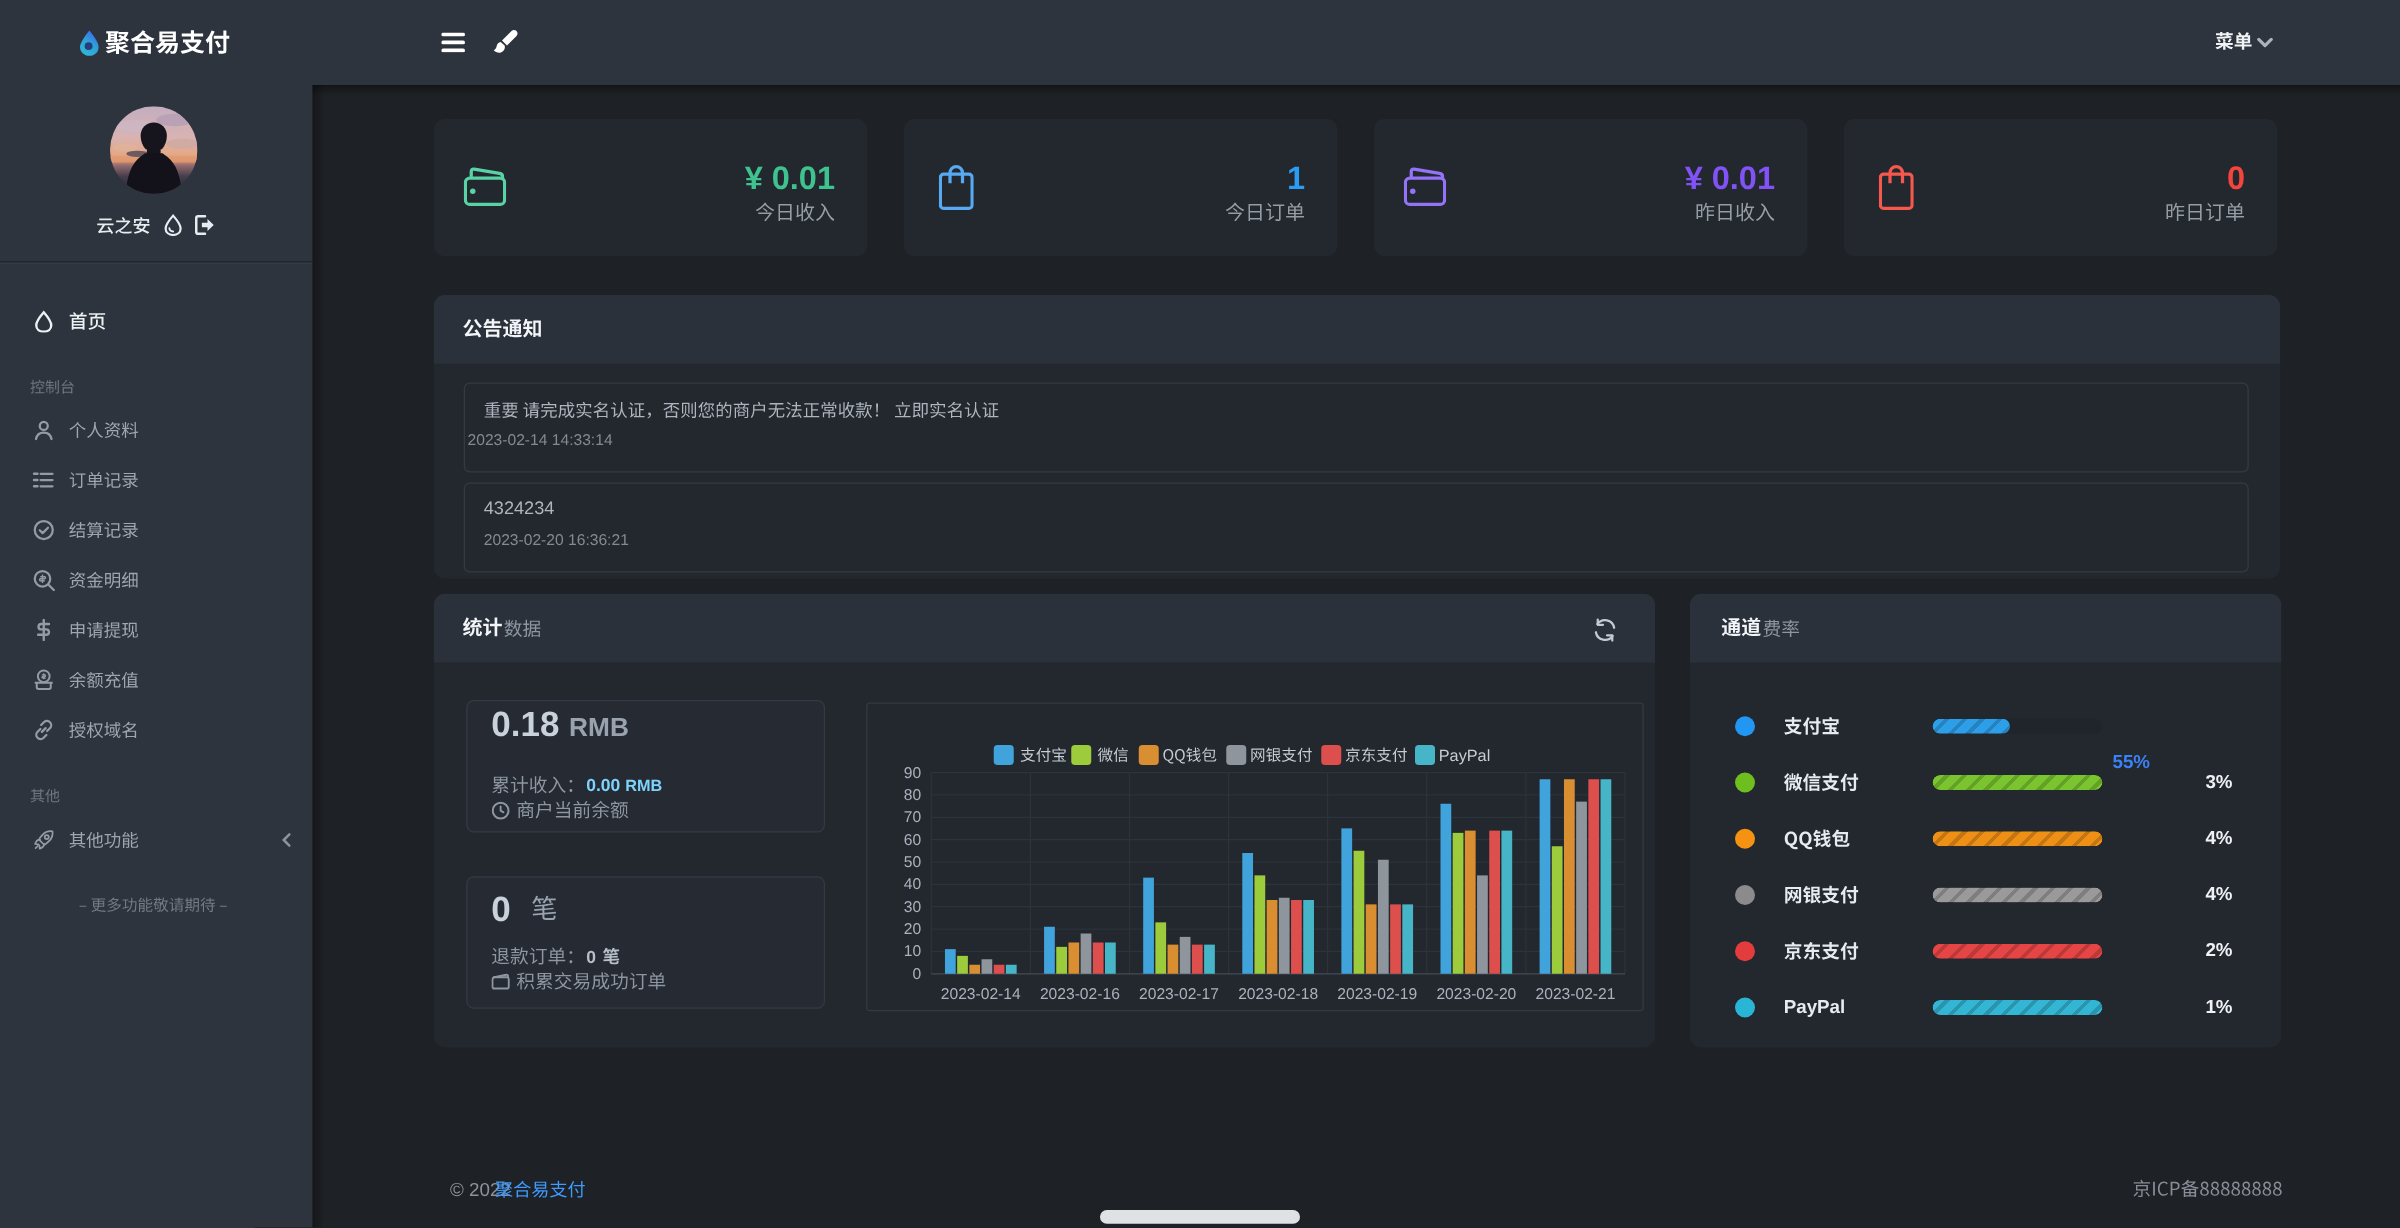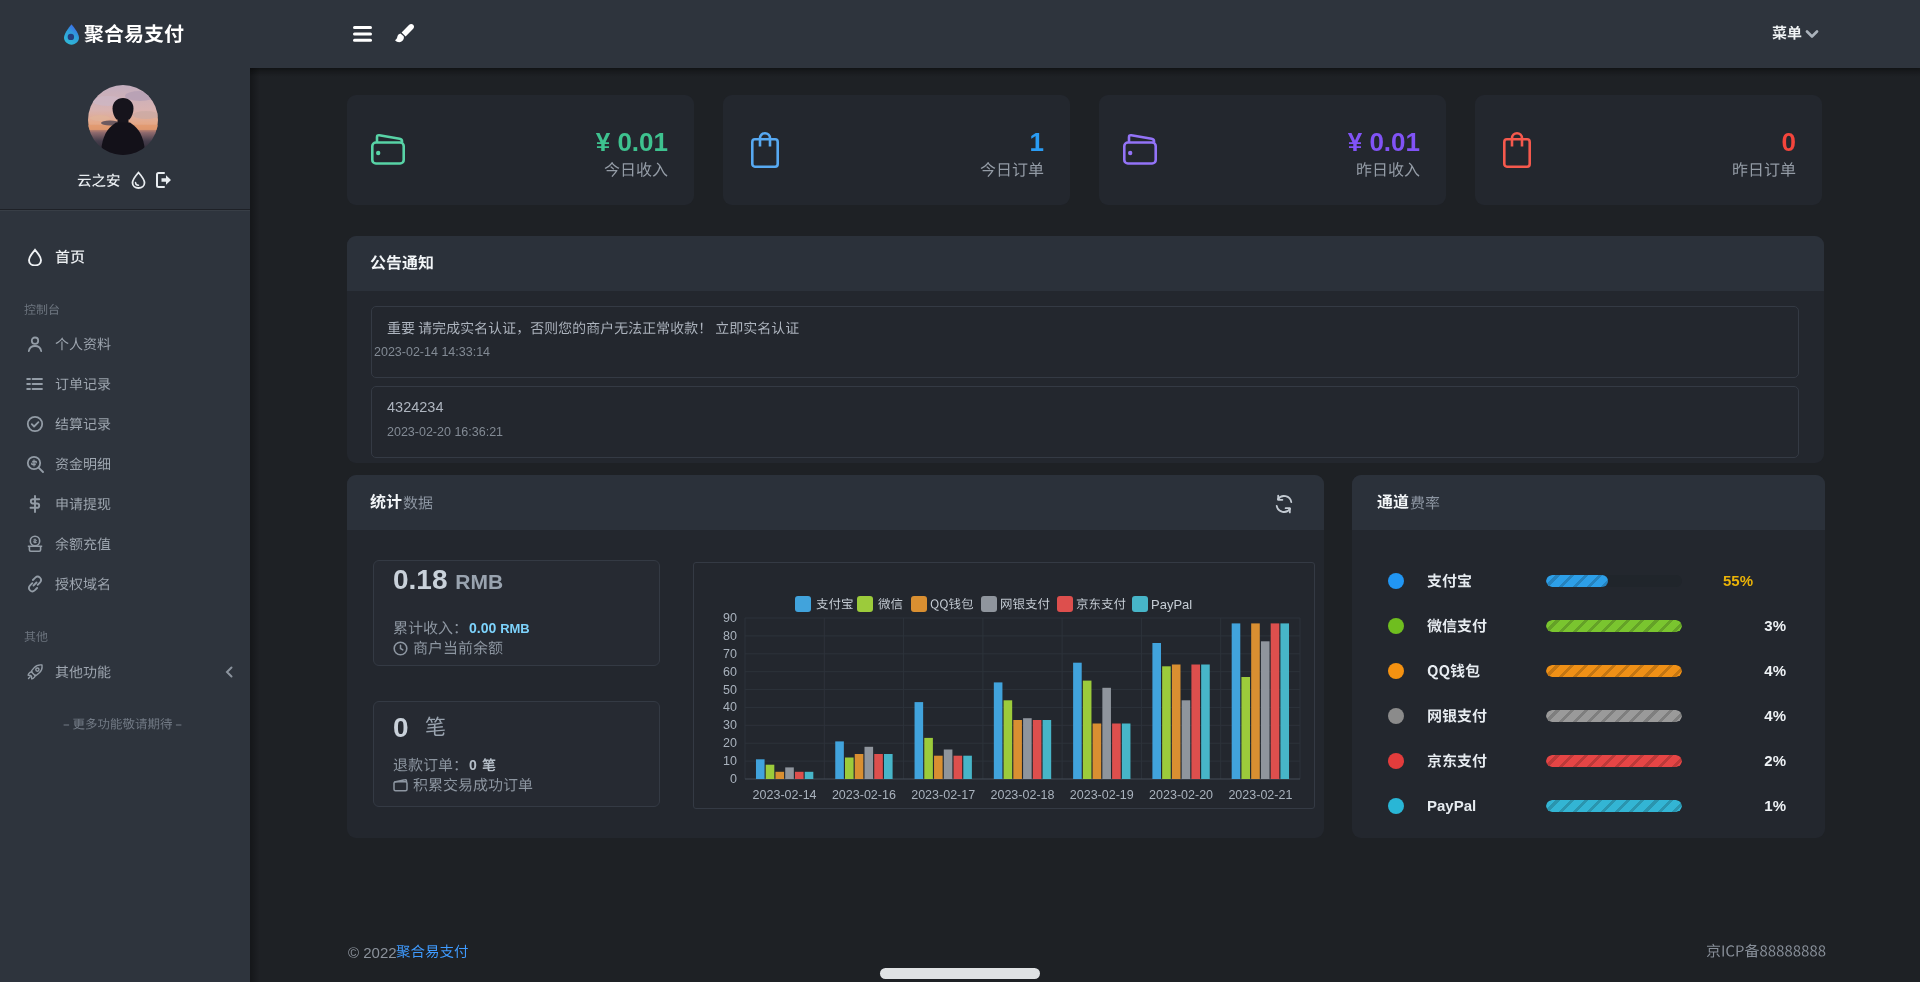--- a/index.html
+++ b/index.html
@@ -364,21 +364,21 @@
 <svg style="position:absolute;left:1410.0px;top:491.2px" width="31" height="23" viewBox="0 0 31 23">
     <path fill="#8d96a2" d="M7.1 13.9C6.6 16.1 5.4 17.2 0.6 17.7C0.8 17.9 1.1 18.3 1.1 18.6C6.1 18 7.7 16.7 8.2 13.9ZM7.8 16.5C9.7 17.1 12.3 18 13.5 18.6L14.2 17.7C12.8 17.1 10.3 16.2 8.4 15.8ZM5.3 8.5C5.3 8.8 5.2 9.2 5 9.6H2.9L3.1 8.5ZM6.3 8.5H8.8V9.6H6.2C6.3 9.2 6.3 8.8 6.3 8.5ZM2.2 7.7C2.1 8.5 1.9 9.6 1.8 10.4H4.5C3.8 11.1 2.7 11.6 0.9 12.1C1.1 12.3 1.3 12.7 1.4 12.9C1.9 12.8 2.4 12.7 2.8 12.6V16.5H3.9V13.3H11.2V16.4H12.3V12.3H3.3C4.6 11.8 5.4 11.1 5.8 10.4H8.8V12H9.8V10.4H12.9C12.8 10.8 12.7 11 12.7 11.1C12.6 11.2 12.5 11.2 12.3 11.2C12.2 11.2 11.7 11.2 11.3 11.1C11.4 11.4 11.5 11.7 11.5 11.9C12 12 12.5 12 12.8 11.9C13.1 11.9 13.3 11.8 13.5 11.7C13.8 11.4 13.9 10.9 14 10C14 9.8 14 9.6 14 9.6H9.8V8.5H13.1V5.8H9.8V4.8H8.8V5.8H6.4V4.8H5.3V5.8H1.6V6.6H5.3V7.6L2.6 7.7ZM6.4 6.6H8.8V7.6H6.4ZM9.8 6.6H12.1V7.6H9.8Z M27.4 7.8C26.9 8.4 26 9.2 25.3 9.7L26.1 10.2C26.8 9.8 27.7 9 28.4 8.3ZM15.8 12.3 16.4 13.2C17.4 12.8 18.6 12.1 19.8 11.5L19.6 10.6C18.2 11.3 16.8 12 15.8 12.3ZM16.3 8.4C17.1 8.9 18.1 9.7 18.5 10.2L19.4 9.5C18.8 9 17.9 8.3 17 7.8ZM25.2 11.3C26.2 11.9 27.5 12.8 28.1 13.4L28.9 12.7C28.3 12.1 27 11.2 25.9 10.7ZM15.8 14.4V15.4H21.9V18.6H23.1V15.4H29.2V14.4H23.1V13.1H21.9V14.4ZM21.5 5C21.8 5.3 22 5.8 22.2 6.1H16.1V7.2H21.6C21.1 7.9 20.6 8.5 20.4 8.7C20.2 9 20 9.1 19.8 9.2C19.9 9.4 20 9.9 20.1 10.2C20.3 10.1 20.6 10 22.4 9.9C21.6 10.6 21 11.2 20.7 11.4C20.2 11.8 19.8 12.1 19.5 12.2C19.6 12.4 19.7 12.9 19.8 13.1C20.1 13 20.6 12.9 24.5 12.5C24.7 12.8 24.9 13.1 25 13.3L25.9 12.9C25.5 12.3 24.8 11.2 24.1 10.4L23.3 10.8C23.5 11 23.8 11.4 24 11.7L21.3 11.9C22.7 10.9 24 9.6 25.2 8.2L24.3 7.6C24 8.1 23.6 8.5 23.2 8.9L21.3 9C21.8 8.5 22.3 7.8 22.7 7.2H29.1V6.1H23.5C23.3 5.7 23 5.1 22.6 4.7Z"></path>
   </svg>
 <div style="position:absolute;left:1388px;top:573px;width:16px;height:16px;border-radius:50%;background:#2196f3"></div>
 <svg style="position:absolute;left:1427.0px;top:569.1px" width="46" height="23" viewBox="0 0 46 23">
     <path fill="#e6ebf0" d="M6.5 4.6V6.6H1V8.4H6.5V10.2H1.8V11.9H3.8L2.9 12.2C3.7 13.6 4.6 14.7 5.8 15.7C4.2 16.3 2.3 16.8 0.3 17C0.7 17.4 1.1 18.3 1.3 18.8C3.6 18.4 5.7 17.8 7.5 16.8C9.1 17.7 11.1 18.3 13.4 18.6C13.6 18.1 14.1 17.3 14.5 16.9C12.6 16.6 10.8 16.2 9.4 15.6C10.9 14.4 12.2 12.9 12.9 10.8L11.7 10.1L11.3 10.2H8.4V8.4H13.9V6.6H8.4V4.6ZM4.8 11.9H10.3C9.6 13.1 8.7 14 7.6 14.7C6.4 14 5.5 13 4.8 11.9Z M20.9 11.5C21.6 12.7 22.5 14.2 22.9 15.2L24.6 14.3C24.1 13.4 23.2 11.9 22.5 10.8ZM26 4.8V7.9H20.3V9.7H26V16.6C26 16.9 25.9 17 25.5 17C25.1 17 23.8 17 22.6 17C22.9 17.4 23.2 18.3 23.3 18.8C25 18.8 26.1 18.7 26.9 18.5C27.6 18.2 27.9 17.7 27.9 16.6V9.7H29.5V7.9H27.9V4.8ZM19 4.7C18.2 6.9 16.8 9.1 15.4 10.5C15.7 10.9 16.2 11.9 16.4 12.4C16.8 12 17.2 11.6 17.5 11.1V18.7H19.3V8.4C19.9 7.3 20.4 6.3 20.8 5.3Z M36.2 4.9 36.7 6.3H31.1V9.9H32.4V11.1H36.5V12.7H32.9V14.4H36.5V16.6H31.1V18.3H43.9V16.6H41.7L42.5 16.1C42.1 15.6 41.3 14.9 40.7 14.4H42.2V12.7H38.4V11.1H42.6V9.9H43.9V6.3H38.8C38.6 5.8 38.3 5.1 38 4.5ZM39.1 15C39.6 15.5 40.3 16.1 40.8 16.6H38.4V14.4H40ZM32.9 9.4V8H42V9.4Z"></path>
   </svg>
 <div style="position:absolute;left:1546px;top:575px;width:136px;height:12px;border-radius:6px;background:#20252b;overflow:hidden">
     <div style="position:absolute;left:0;top:0;width:62px;height:12px;border-radius:6px;background:repeating-linear-gradient(135deg,#2d9fe8 0 7px,rgba(0,0,0,.18) 7px 10px),#2d9fe8"></div>
   </div>
-<div style="position:absolute;left:1690px;top:572px;width:96px;text-align:center;font:700 15px 'Liberation Sans',sans-serif;color:#eab308">55%</div>
+<div style="position:absolute;left:1690px;top:601px;width:96px;text-align:left;font:700 15px 'Liberation Sans',sans-serif;color:#3b82f6">55%</div>
 <div style="position:absolute;left:1388px;top:618px;width:16px;height:16px;border-radius:50%;background:#6fbe1f"></div>
 <svg style="position:absolute;left:1427.0px;top:614.1px" width="61" height="23" viewBox="0 0 61 23">
     <path fill="#e6ebf0" d="M2.8 4.6C2.3 5.6 1.2 6.8 0.3 7.5C0.6 7.8 1 8.5 1.2 8.9C2.3 8 3.6 6.6 4.4 5.2ZM4.9 12.5V14.2C4.9 15.2 4.8 16.5 3.9 17.4C4.2 17.7 4.8 18.3 5 18.6C6.1 17.4 6.4 15.6 6.4 14.3V13.9H7.5V15C7.5 15.6 7.3 15.9 7.1 16C7.3 16.4 7.6 17.1 7.7 17.5C7.9 17.2 8.3 16.8 10.3 15.6C10.2 15.3 10 14.7 9.9 14.3L8.9 14.9V12.5ZM11.3 9.1H12.5C12.3 10.5 12.2 11.7 11.8 12.7C11.5 11.7 11.4 10.7 11.2 9.6ZM4.3 10.5V12H9.3V11.5C9.6 11.8 9.8 12.1 9.9 12.3L10.3 11.8C10.5 12.8 10.7 13.9 11 14.8C10.4 15.9 9.6 16.8 8.5 17.5C8.8 17.8 9.3 18.5 9.5 18.8C10.4 18.2 11.2 17.4 11.8 16.5C12.3 17.4 12.9 18.1 13.6 18.7C13.9 18.2 14.4 17.6 14.8 17.2C13.9 16.7 13.2 15.9 12.7 14.9C13.4 13.3 13.8 11.4 14 9.1H14.5V7.6H11.7C11.9 6.7 12.1 5.8 12.2 4.9L10.6 4.7C10.3 6.9 9.9 9 9.1 10.5ZM3 7.8C2.3 9.3 1.2 10.8 0.2 11.8C0.5 12.2 1 13.1 1.1 13.5C1.4 13.2 1.7 12.9 2 12.5V18.8H3.6V10.1C3.9 9.6 4.2 9.1 4.5 8.6V9.7H9.4V5.9H8.2V8.3H7.6V4.6H6.3V8.3H5.6V5.9H4.5V8.3Z M20.7 9.3V10.7H28.3V9.3ZM20.7 11.4V12.8H28.3V11.4ZM20.5 13.7V18.7H22.1V18.3H26.9V18.7H28.5V13.7ZM22.1 16.8V15.1H26.9V16.8ZM23.1 5.2C23.4 5.7 23.8 6.5 24 7H19.7V8.5H29.4V7H24.8L25.7 6.6C25.5 6.1 25 5.2 24.6 4.6ZM18.5 4.7C17.8 6.8 16.6 9 15.4 10.3C15.6 10.8 16.1 11.7 16.3 12.1C16.6 11.7 17 11.2 17.4 10.7V18.8H19V7.8C19.4 7 19.8 6.1 20.1 5.2Z M36.5 4.6V6.6H31V8.4H36.5V10.2H31.8V11.9H33.8L32.9 12.2C33.7 13.6 34.6 14.7 35.8 15.7C34.2 16.3 32.3 16.8 30.3 17C30.7 17.4 31.1 18.3 31.3 18.8C33.6 18.4 35.7 17.8 37.5 16.8C39.1 17.7 41.1 18.3 43.4 18.6C43.6 18.1 44.1 17.3 44.5 16.9C42.6 16.6 40.8 16.2 39.4 15.6C40.9 14.4 42.1 12.9 42.9 10.8L41.7 10.1L41.3 10.2H38.4V8.4H43.9V6.6H38.4V4.6ZM34.8 11.9H40.3C39.6 13.1 38.7 14 37.6 14.7C36.4 14 35.5 13 34.8 11.9Z M50.9 11.5C51.6 12.7 52.5 14.2 52.9 15.2L54.6 14.3C54.1 13.4 53.2 11.9 52.5 10.8ZM56 4.8V7.9H50.3V9.7H56V16.6C56 16.9 55.9 17 55.5 17C55.1 17 53.8 17 52.6 17C52.9 17.4 53.2 18.3 53.3 18.8C55 18.8 56.1 18.7 56.9 18.5C57.6 18.2 57.9 17.7 57.9 16.6V9.7H59.5V7.9H57.9V4.8ZM49 4.7C48.2 6.9 46.8 9.1 45.4 10.5C45.7 10.9 46.2 11.9 46.4 12.4C46.8 12 47.2 11.6 47.5 11.1V18.7H49.3V8.4C49.9 7.3 50.4 6.3 50.8 5.3Z"></path>
   </svg>
 <div style="position:absolute;left:1546px;top:620px;width:136px;height:12px;border-radius:6px;background:#20252b;overflow:hidden">
     <div style="position:absolute;left:0;top:0;width:136px;height:12px;border-radius:6px;background:repeating-linear-gradient(135deg,#7ac52f 0 7px,rgba(0,0,0,.18) 7px 10px),#7ac52f"></div>
   </div>
 <div style="position:absolute;left:1690px;top:617px;width:96px;text-align:right;font:700 15px 'Liberation Sans',sans-serif;color:#eef2f5">3%</div>
 <div style="position:absolute;left:1388px;top:663px;width:16px;height:16px;border-radius:50%;background:#f59211"></div>
 <svg style="position:absolute;left:1427.0px;top:659.1px" width="54" height="23" viewBox="0 0 54 23">
@@ -403,19 +403,19 @@
 <div style="position:absolute;left:1546px;top:755px;width:136px;height:12px;border-radius:6px;background:#20252b;overflow:hidden">
     <div style="position:absolute;left:0;top:0;width:136px;height:12px;border-radius:6px;background:repeating-linear-gradient(135deg,#e54545 0 7px,rgba(0,0,0,.18) 7px 10px),#e54545"></div>
   </div>
 <div style="position:absolute;left:1690px;top:752px;width:96px;text-align:right;font:700 15px 'Liberation Sans',sans-serif;color:#eef2f5">2%</div>
 <div style="position:absolute;left:1388px;top:798px;width:16px;height:16px;border-radius:50%;background:#29b6d6"></div>
 <div style="position:absolute;left:1427px;top:797px;font:700 15px 'Liberation Sans',sans-serif;color:#e6ebf0">PayPal</div>
 <div style="position:absolute;left:1546px;top:800px;width:136px;height:12px;border-radius:6px;background:#20252b;overflow:hidden">
     <div style="position:absolute;left:0;top:0;width:136px;height:12px;border-radius:6px;background:repeating-linear-gradient(135deg,#33b5d4 0 7px,rgba(0,0,0,.18) 7px 10px),#33b5d4"></div>
   </div>
 <div style="position:absolute;left:1690px;top:797px;width:96px;text-align:right;font:700 15px 'Liberation Sans',sans-serif;color:#eef2f5">1%</div>
-<div style="position:absolute;left:348px;top:943.5px;font:15px 'Liberation Sans',sans-serif;color:#8b929b">© 2022 </div>
+<div style="position:absolute;left:360px;top:943.5px;font:15px 'Liberation Sans',sans-serif;color:#8b929b">© 2022 </div>
 <svg style="position:absolute;left:396.0px;top:939.5px" width="74" height="22" viewBox="0 0 74 22">
     <path fill="#3f9bff" d="M5.7 13.2C4.3 13.6 2.4 14.1 0.6 14.4C0.9 14.5 1.3 14.9 1.5 15.1C3.1 14.8 5.1 14.2 6.6 13.7ZM11.6 11.1C9.1 11.5 4.8 11.9 1.6 11.9C1.8 12.1 2 12.6 2.2 12.8C3.5 12.8 5.1 12.7 6.7 12.5V15.3L5.9 14.8C4.6 15.6 2.4 16.3 0.5 16.7C0.8 16.9 1.2 17.3 1.4 17.5C3.1 17 5.2 16.3 6.7 15.5V18.1H7.8V14.5C9.2 15.9 11.3 16.9 13.5 17.4C13.6 17.1 13.9 16.7 14.1 16.5C12.5 16.2 11 15.7 9.7 14.9C10.8 14.4 12.2 13.8 13.2 13.2L12.3 12.6C11.5 13.1 10.1 13.9 9 14.4C8.5 14 8.1 13.6 7.8 13.2V12.4C9.5 12.3 11.1 12 12.3 11.8ZM5.8 6.1V6.9H2.9V6.1ZM7.7 7.8C8.4 8.2 9.2 8.6 10 9C9.3 9.6 8.5 10 7.6 10.3L7.7 9.7L6.8 9.8V6.1H7.7V5.2H0.8V6.1H2V10.3L0.6 10.4L0.7 11.3L5.8 10.7V11.4H6.8V10.6L7.4 10.5C7.6 10.7 7.8 11 7.9 11.2C8.9 10.8 9.9 10.3 10.8 9.6C11.7 10.1 12.4 10.6 12.9 11.1L13.6 10.3C13.1 9.9 12.4 9.4 11.6 8.9C12.3 8.1 12.9 7.2 13.4 6.1L12.7 5.8L12.5 5.8H7.9V6.7H12C11.7 7.3 11.2 7.9 10.7 8.4C9.9 7.9 9.1 7.5 8.4 7.2ZM5.8 7.6V8.4H2.9V7.6ZM5.8 9.1V9.9L2.9 10.2V9.1Z M22 4.6C20.5 6.8 17.8 8.8 15.1 9.9C15.4 10.1 15.7 10.5 15.9 10.8C16.6 10.5 17.4 10.1 18.1 9.7V10.4H25.4V9.4C26.2 9.9 27 10.3 27.8 10.7C27.9 10.4 28.3 10 28.6 9.7C26.2 8.7 24.2 7.5 22.5 5.7L23 5.1ZM18.5 9.4C19.7 8.6 20.9 7.6 21.8 6.5C22.9 7.7 24.1 8.6 25.4 9.4ZM17.3 12.1V18H18.4V17.1H25.2V17.9H26.3V12.1ZM18.4 16.1V13.1H25.2V16.1Z M32.8 8.5H39.9V10H32.8ZM32.8 6.2H39.9V7.6H32.8ZM31.7 5.3V10.9H33.3C32.4 12.2 31 13.4 29.6 14.2C29.8 14.4 30.2 14.8 30.4 15C31.2 14.5 32 13.8 32.8 13.1H34.8C33.8 14.6 32.4 16 30.8 16.9C31 17.1 31.5 17.5 31.6 17.7C33.3 16.6 34.9 15 36 13.1H38C37.3 14.8 36.1 16.4 34.8 17.4C35.1 17.5 35.5 17.9 35.7 18.1C37.1 16.9 38.3 15.1 39.1 13.1H40.8C40.6 15.6 40.4 16.6 40.1 16.9C39.9 17.1 39.8 17.1 39.5 17.1C39.3 17.1 38.6 17.1 37.9 17C38.1 17.3 38.2 17.7 38.2 18C38.9 18 39.6 18 40 18C40.4 18 40.7 17.8 41 17.6C41.4 17.1 41.7 15.9 42 12.6C42 12.4 42 12.1 42 12.1H33.7C34 11.7 34.3 11.3 34.6 10.9H41V5.3Z M50.2 4.6V6.9H44.6V7.9H50.2V10.2H45.3V11.2H46.8L46.5 11.4C47.3 12.9 48.4 14.2 49.7 15.2C48.1 16.1 46.1 16.6 44 16.9C44.2 17.2 44.5 17.7 44.6 18C46.8 17.6 48.9 16.9 50.8 15.9C52.4 16.9 54.4 17.5 56.8 17.9C57 17.6 57.2 17.1 57.5 16.9C55.3 16.6 53.4 16 51.9 15.2C53.5 14.1 54.8 12.6 55.7 10.6L54.9 10.1L54.7 10.2H51.3V7.9H56.9V6.9H51.3V4.6ZM47.6 11.2H54.1C53.3 12.7 52.2 13.8 50.8 14.6C49.4 13.7 48.4 12.6 47.6 11.2Z M63.9 10.9C64.7 12.1 65.6 13.7 66 14.6L67 14C66.6 13.1 65.6 11.6 64.9 10.5ZM68.9 4.8V7.9H63V9H68.9V16.5C68.9 16.8 68.8 16.9 68.4 16.9C68.1 17 66.9 17 65.7 16.9C65.8 17.2 66 17.7 66.1 18C67.7 18 68.6 18 69.2 17.8C69.8 17.6 70 17.3 70 16.5V9H71.8V7.9H70V4.8ZM62.3 4.7C61.4 7 60 9.2 58.5 10.6C58.8 10.9 59.1 11.5 59.2 11.7C59.7 11.2 60.2 10.6 60.7 9.9V18H61.8V8.3C62.4 7.2 62.9 6.2 63.3 5.1Z"></path>
   </svg>
 <svg style="position:absolute;left:1705.9px;top:939.1px" width="121" height="23" viewBox="0 0 121 23">
     <path fill="#878e98" d="M3.9 10H11.1V12.4H3.9ZM10.3 14.9C11.3 15.9 12.5 17.3 13 18.2L14 17.5C13.4 16.7 12.2 15.3 11.2 14.3ZM3.5 14.3C2.9 15.4 1.8 16.6 0.8 17.4C1 17.6 1.4 17.9 1.6 18.1C2.7 17.2 3.9 15.9 4.6 14.7ZM6.2 5C6.5 5.5 6.9 6.1 7.1 6.7H1V7.8H14.1V6.7H8.5C8.2 6.1 7.7 5.3 7.3 4.7ZM2.8 9V13.4H7V17.3C7 17.5 6.9 17.5 6.6 17.6C6.3 17.6 5.4 17.6 4.4 17.5C4.5 17.9 4.7 18.3 4.8 18.6C6.1 18.6 6.9 18.6 7.5 18.4C8 18.3 8.1 18 8.1 17.3V13.4H12.3V9Z M16.5 17.4H17.9V6.4H16.5Z M25 17.6C26.5 17.6 27.6 17 28.4 16L27.7 15.1C27 15.9 26.2 16.4 25.1 16.4C23 16.4 21.7 14.6 21.7 11.9C21.7 9.1 23.1 7.4 25.2 7.4C26.1 7.4 26.8 7.8 27.4 8.5L28.2 7.6C27.5 6.9 26.5 6.2 25.1 6.2C22.4 6.2 20.3 8.4 20.3 11.9C20.3 15.5 22.3 17.6 25 17.6Z M30.5 17.4H31.9V13H33.7C36.1 13 37.7 12 37.7 9.6C37.7 7.2 36.1 6.4 33.6 6.4H30.5ZM31.9 11.9V7.5H33.4C35.4 7.5 36.3 8 36.3 9.6C36.3 11.2 35.4 11.9 33.5 11.9Z M48.7 7.1C48 7.8 47 8.5 45.9 9.1C44.9 8.6 44 7.9 43.4 7.2L43.6 7.1ZM44 4.8C43.2 6.1 41.8 7.6 39.6 8.6C39.9 8.8 40.2 9.1 40.4 9.4C41.2 9 42 8.5 42.6 7.9C43.2 8.6 43.9 9.1 44.8 9.6C42.9 10.4 40.9 10.9 38.9 11.2C39.1 11.4 39.3 11.9 39.4 12.2C41.6 11.9 43.9 11.2 45.9 10.2C47.8 11.1 50 11.7 52.4 12C52.5 11.7 52.8 11.2 53.1 11C50.9 10.8 48.9 10.3 47.1 9.6C48.6 8.8 49.8 7.7 50.6 6.5L49.8 6L49.6 6.1H44.4C44.7 5.7 45 5.4 45.2 5ZM42.2 15.5H45.4V17.1H42.2ZM42.2 14.5V13H45.4V14.5ZM49.6 15.5V17.1H46.5V15.5ZM49.6 14.5H46.5V13H49.6ZM41 12V18.6H42.2V18.1H49.6V18.6H50.9V12Z M57.7 17.6C59.7 17.6 61.1 16.3 61.1 14.8C61.1 13.2 60.2 12.4 59.2 11.9V11.8C59.9 11.3 60.7 10.3 60.7 9.1C60.7 7.4 59.6 6.2 57.7 6.2C56 6.2 54.7 7.4 54.7 9C54.7 10.2 55.4 11 56.2 11.6V11.6C55.2 12.2 54.1 13.2 54.1 14.7C54.1 16.4 55.6 17.6 57.7 17.6ZM58.4 11.4C57.1 10.9 55.9 10.3 55.9 9C55.9 8 56.7 7.3 57.7 7.3C58.8 7.3 59.5 8.1 59.5 9.2C59.5 10 59.1 10.8 58.4 11.4ZM57.7 16.6C56.4 16.6 55.4 15.7 55.4 14.5C55.4 13.5 56 12.6 56.9 12.1C58.4 12.7 59.8 13.2 59.8 14.7C59.8 15.8 59 16.6 57.7 16.6Z M66 17.6C68 17.6 69.4 16.3 69.4 14.8C69.4 13.2 68.5 12.4 67.6 11.9V11.8C68.2 11.3 69 10.3 69 9.1C69 7.4 67.9 6.2 66 6.2C64.3 6.2 63 7.4 63 9C63 10.2 63.7 11 64.5 11.6V11.6C63.5 12.2 62.5 13.2 62.5 14.7C62.5 16.4 63.9 17.6 66 17.6ZM66.7 11.4C65.4 10.9 64.2 10.3 64.2 9C64.2 8 65 7.3 66 7.3C67.2 7.3 67.9 8.1 67.9 9.2C67.9 10 67.5 10.8 66.7 11.4ZM66 16.6C64.7 16.6 63.7 15.7 63.7 14.5C63.7 13.5 64.3 12.6 65.2 12.1C66.8 12.7 68.1 13.2 68.1 14.7C68.1 15.8 67.3 16.6 66 16.6Z M74.3 17.6C76.4 17.6 77.7 16.3 77.7 14.8C77.7 13.2 76.9 12.4 75.9 11.9V11.8C76.5 11.3 77.4 10.3 77.4 9.1C77.4 7.4 76.2 6.2 74.3 6.2C72.6 6.2 71.3 7.4 71.3 9C71.3 10.2 72 11 72.8 11.6V11.6C71.8 12.2 70.8 13.2 70.8 14.7C70.8 16.4 72.3 17.6 74.3 17.6ZM75.1 11.4C73.8 10.9 72.6 10.3 72.6 9C72.6 8 73.3 7.3 74.3 7.3C75.5 7.3 76.2 8.1 76.2 9.2C76.2 10 75.8 10.8 75.1 11.4ZM74.3 16.6C73 16.6 72 15.7 72 14.5C72 13.5 72.6 12.6 73.5 12.1C75.1 12.7 76.4 13.2 76.4 14.7C76.4 15.8 75.6 16.6 74.3 16.6Z M82.6 17.6C84.7 17.6 86.1 16.3 86.1 14.8C86.1 13.2 85.2 12.4 84.2 11.9V11.8C84.9 11.3 85.7 10.3 85.7 9.1C85.7 7.4 84.5 6.2 82.7 6.2C81 6.2 79.7 7.4 79.7 9C79.7 10.2 80.3 11 81.1 11.6V11.6C80.1 12.2 79.1 13.2 79.1 14.7C79.1 16.4 80.6 17.6 82.6 17.6ZM83.4 11.4C82.1 10.9 80.9 10.3 80.9 9C80.9 8 81.6 7.3 82.7 7.3C83.8 7.3 84.5 8.1 84.5 9.2C84.5 10 84.1 10.8 83.4 11.4ZM82.7 16.6C81.3 16.6 80.3 15.7 80.3 14.5C80.3 13.5 81 12.6 81.9 12.1C83.4 12.7 84.8 13.2 84.8 14.7C84.8 15.8 83.9 16.6 82.7 16.6Z M91 17.6C93 17.6 94.4 16.3 94.4 14.8C94.4 13.2 93.5 12.4 92.6 11.9V11.8C93.2 11.3 94 10.3 94 9.1C94 7.4 92.9 6.2 91 6.2C89.3 6.2 88 7.4 88 9C88 10.2 88.7 11 89.5 11.6V11.6C88.5 12.2 87.5 13.2 87.5 14.7C87.5 16.4 88.9 17.6 91 17.6ZM91.7 11.4C90.4 10.9 89.2 10.3 89.2 9C89.2 8 90 7.3 91 7.3C92.1 7.3 92.8 8.1 92.8 9.2C92.8 10 92.4 10.8 91.7 11.4ZM91 16.6C89.7 16.6 88.7 15.7 88.7 14.5C88.7 13.5 89.3 12.6 90.2 12.1C91.7 12.7 93.1 13.2 93.1 14.7C93.1 15.8 92.2 16.6 91 16.6Z M99.3 17.6C101.3 17.6 102.7 16.3 102.7 14.8C102.7 13.2 101.8 12.4 100.9 11.9V11.8C101.5 11.3 102.3 10.3 102.3 9.1C102.3 7.4 101.2 6.2 99.3 6.2C97.6 6.2 96.3 7.4 96.3 9C96.3 10.2 97 11 97.8 11.6V11.6C96.8 12.2 95.8 13.2 95.8 14.7C95.8 16.4 97.2 17.6 99.3 17.6ZM100 11.4C98.7 10.9 97.5 10.3 97.5 9C97.5 8 98.3 7.3 99.3 7.3C100.5 7.3 101.2 8.1 101.2 9.2C101.2 10 100.8 10.8 100 11.4ZM99.3 16.6C98 16.6 97 15.7 97 14.5C97 13.5 97.6 12.6 98.5 12.1C100.1 12.7 101.4 13.2 101.4 14.7C101.4 15.8 100.6 16.6 99.3 16.6Z M107.6 17.6C109.7 17.6 111 16.3 111 14.8C111 13.2 110.2 12.4 109.2 11.9V11.8C109.8 11.3 110.7 10.3 110.7 9.1C110.7 7.4 109.5 6.2 107.6 6.2C105.9 6.2 104.6 7.4 104.6 9C104.6 10.2 105.3 11 106.1 11.6V11.6C105.1 12.2 104.1 13.2 104.1 14.7C104.1 16.4 105.6 17.6 107.6 17.6ZM108.4 11.4C107.1 10.9 105.9 10.3 105.9 9C105.9 8 106.6 7.3 107.6 7.3C108.8 7.3 109.5 8.1 109.5 9.2C109.5 10 109.1 10.8 108.4 11.4ZM107.6 16.6C106.3 16.6 105.3 15.7 105.3 14.5C105.3 13.5 105.9 12.6 106.8 12.1C108.4 12.7 109.7 13.2 109.7 14.7C109.7 15.8 108.9 16.6 107.6 16.6Z M115.9 17.6C118 17.6 119.4 16.3 119.4 14.8C119.4 13.2 118.5 12.4 117.5 11.9V11.8C118.2 11.3 119 10.3 119 9.1C119 7.4 117.8 6.2 116 6.2C114.3 6.2 113 7.4 113 9C113 10.2 113.6 11 114.4 11.6V11.6C113.4 12.2 112.4 13.2 112.4 14.7C112.4 16.4 113.9 17.6 115.9 17.6ZM116.7 11.4C115.4 10.9 114.2 10.3 114.2 9C114.2 8 114.9 7.3 116 7.3C117.1 7.3 117.8 8.1 117.8 9.2C117.8 10 117.4 10.8 116.7 11.4ZM116 16.6C114.6 16.6 113.6 15.7 113.6 14.5C113.6 13.5 114.3 12.6 115.2 12.1C116.7 12.7 118.1 13.2 118.1 14.7C118.1 15.8 117.2 16.6 116 16.6Z"></path>
   </svg>
 <div style="position:absolute;left:880px;top:968px;width:160px;height:11px;border-radius:6px;background:#dfe2e4"></div>
 </body></html>

